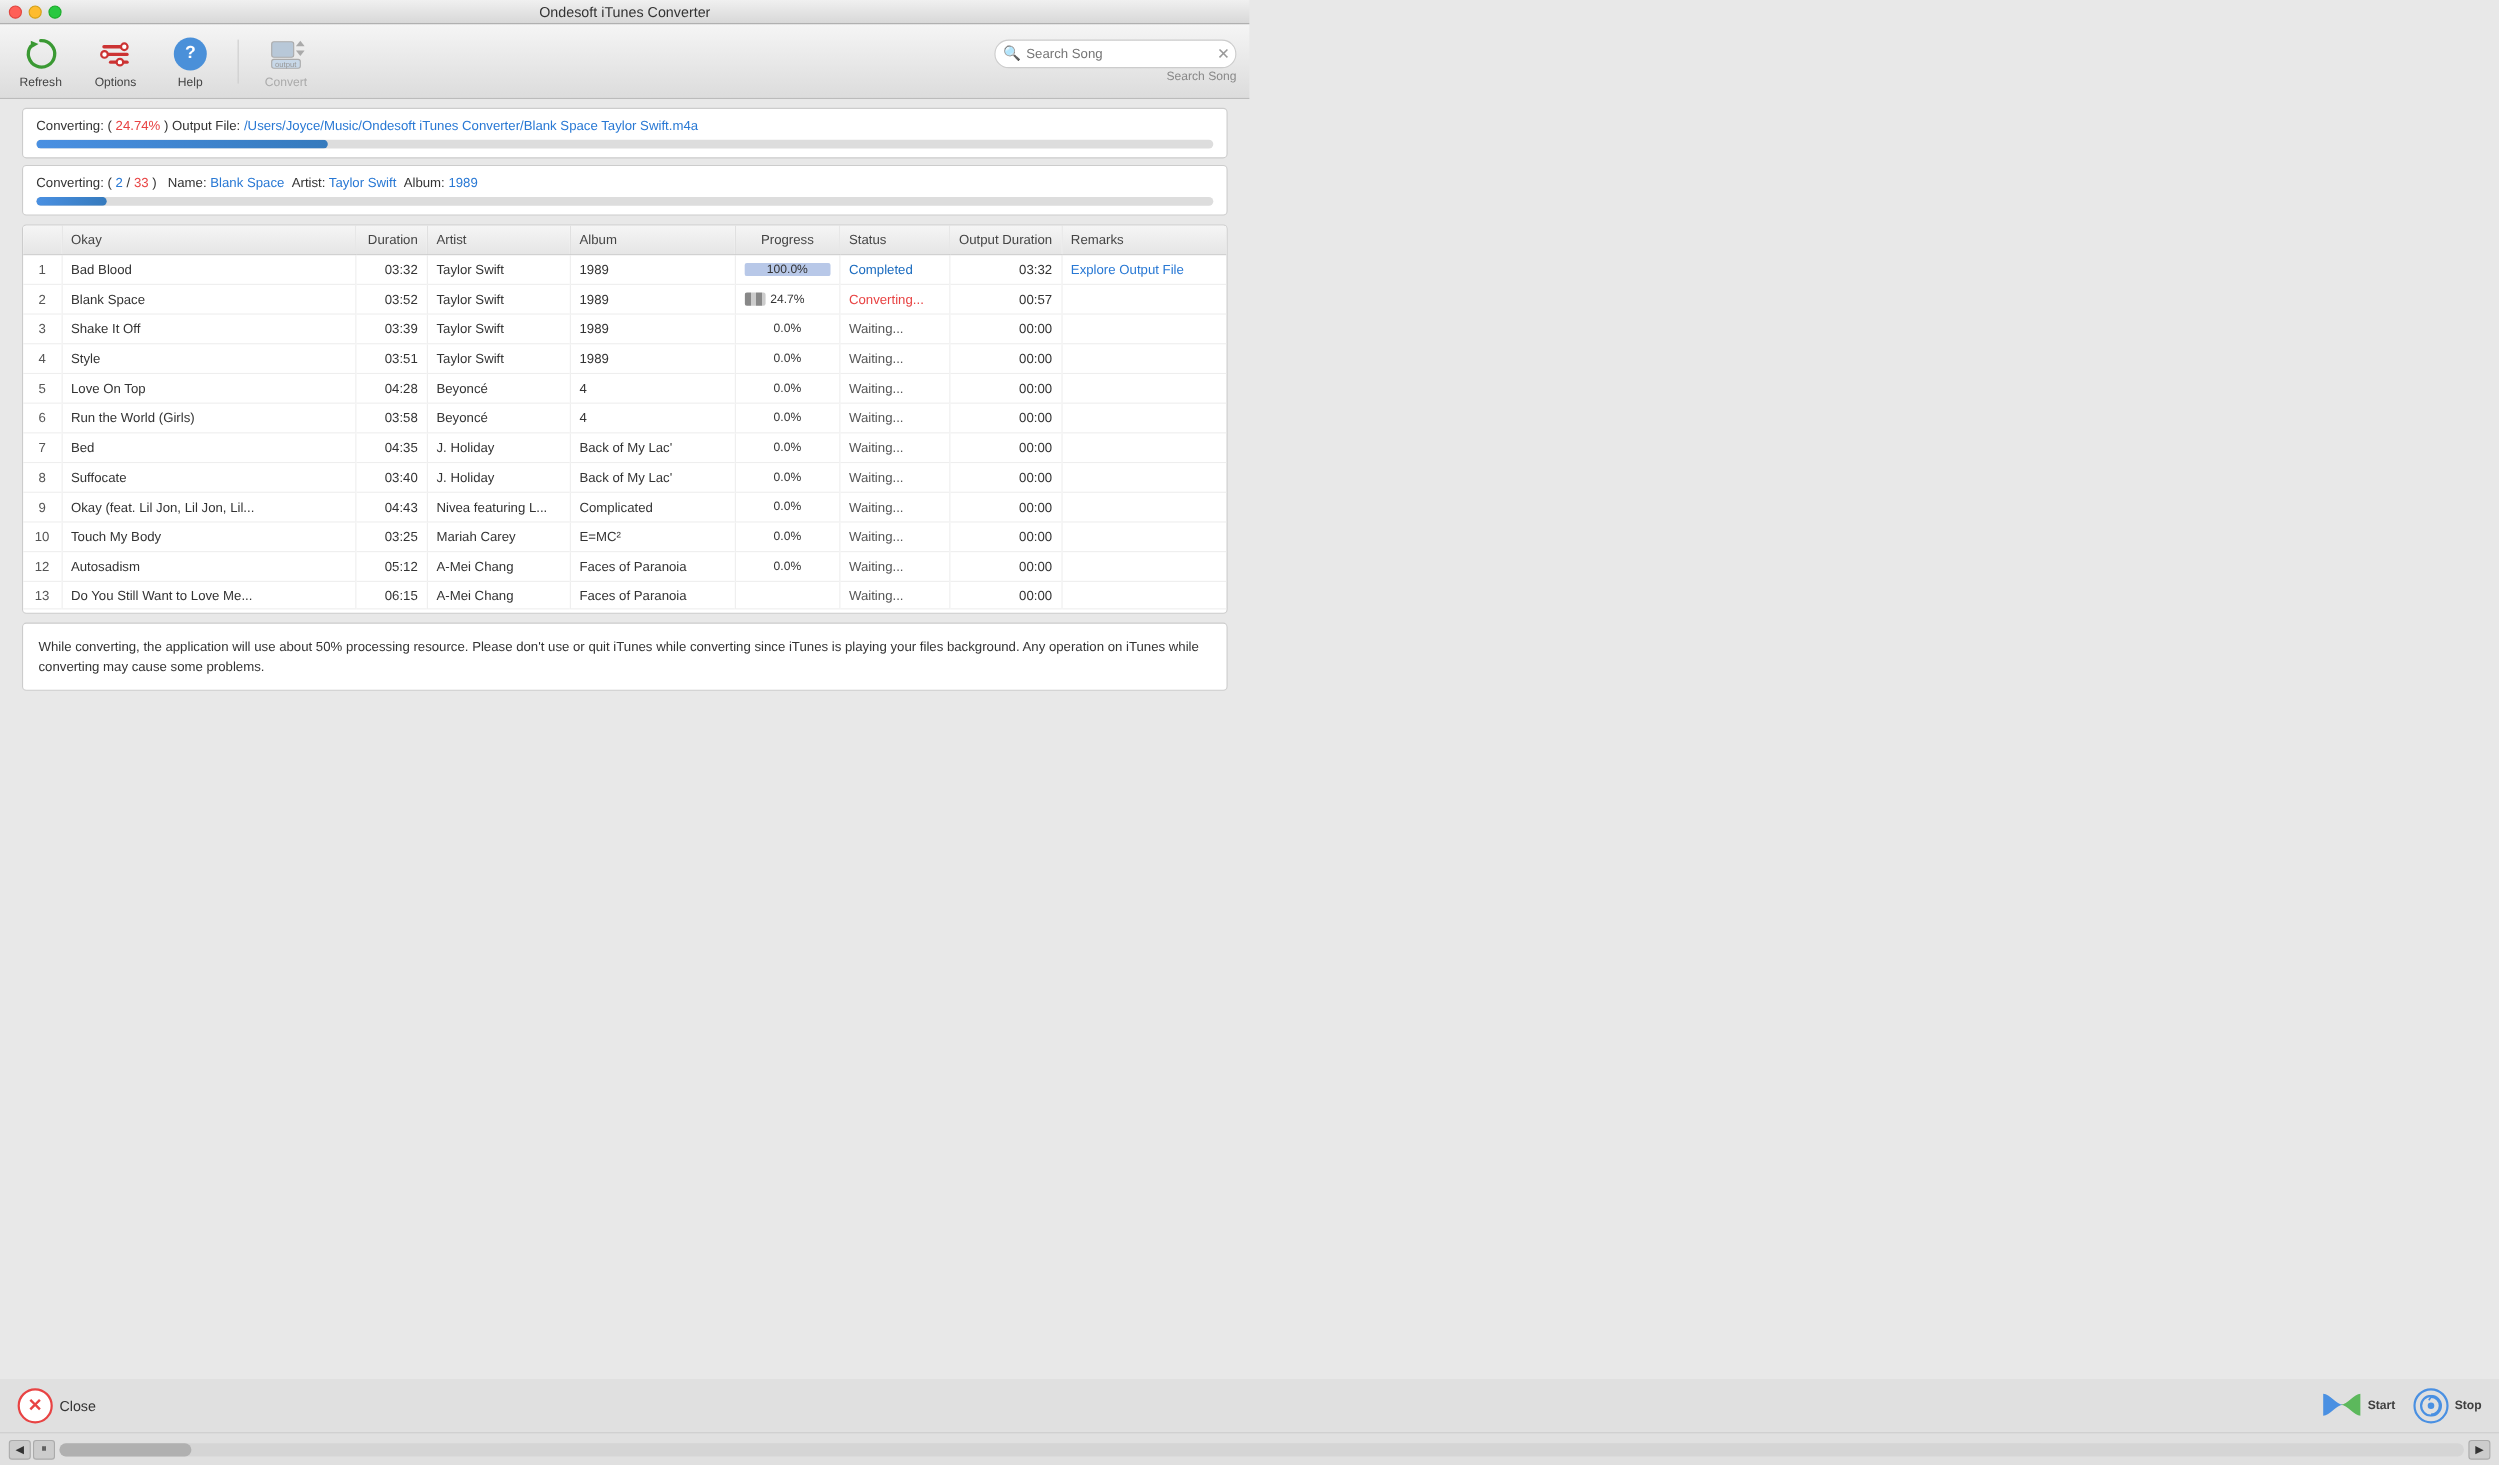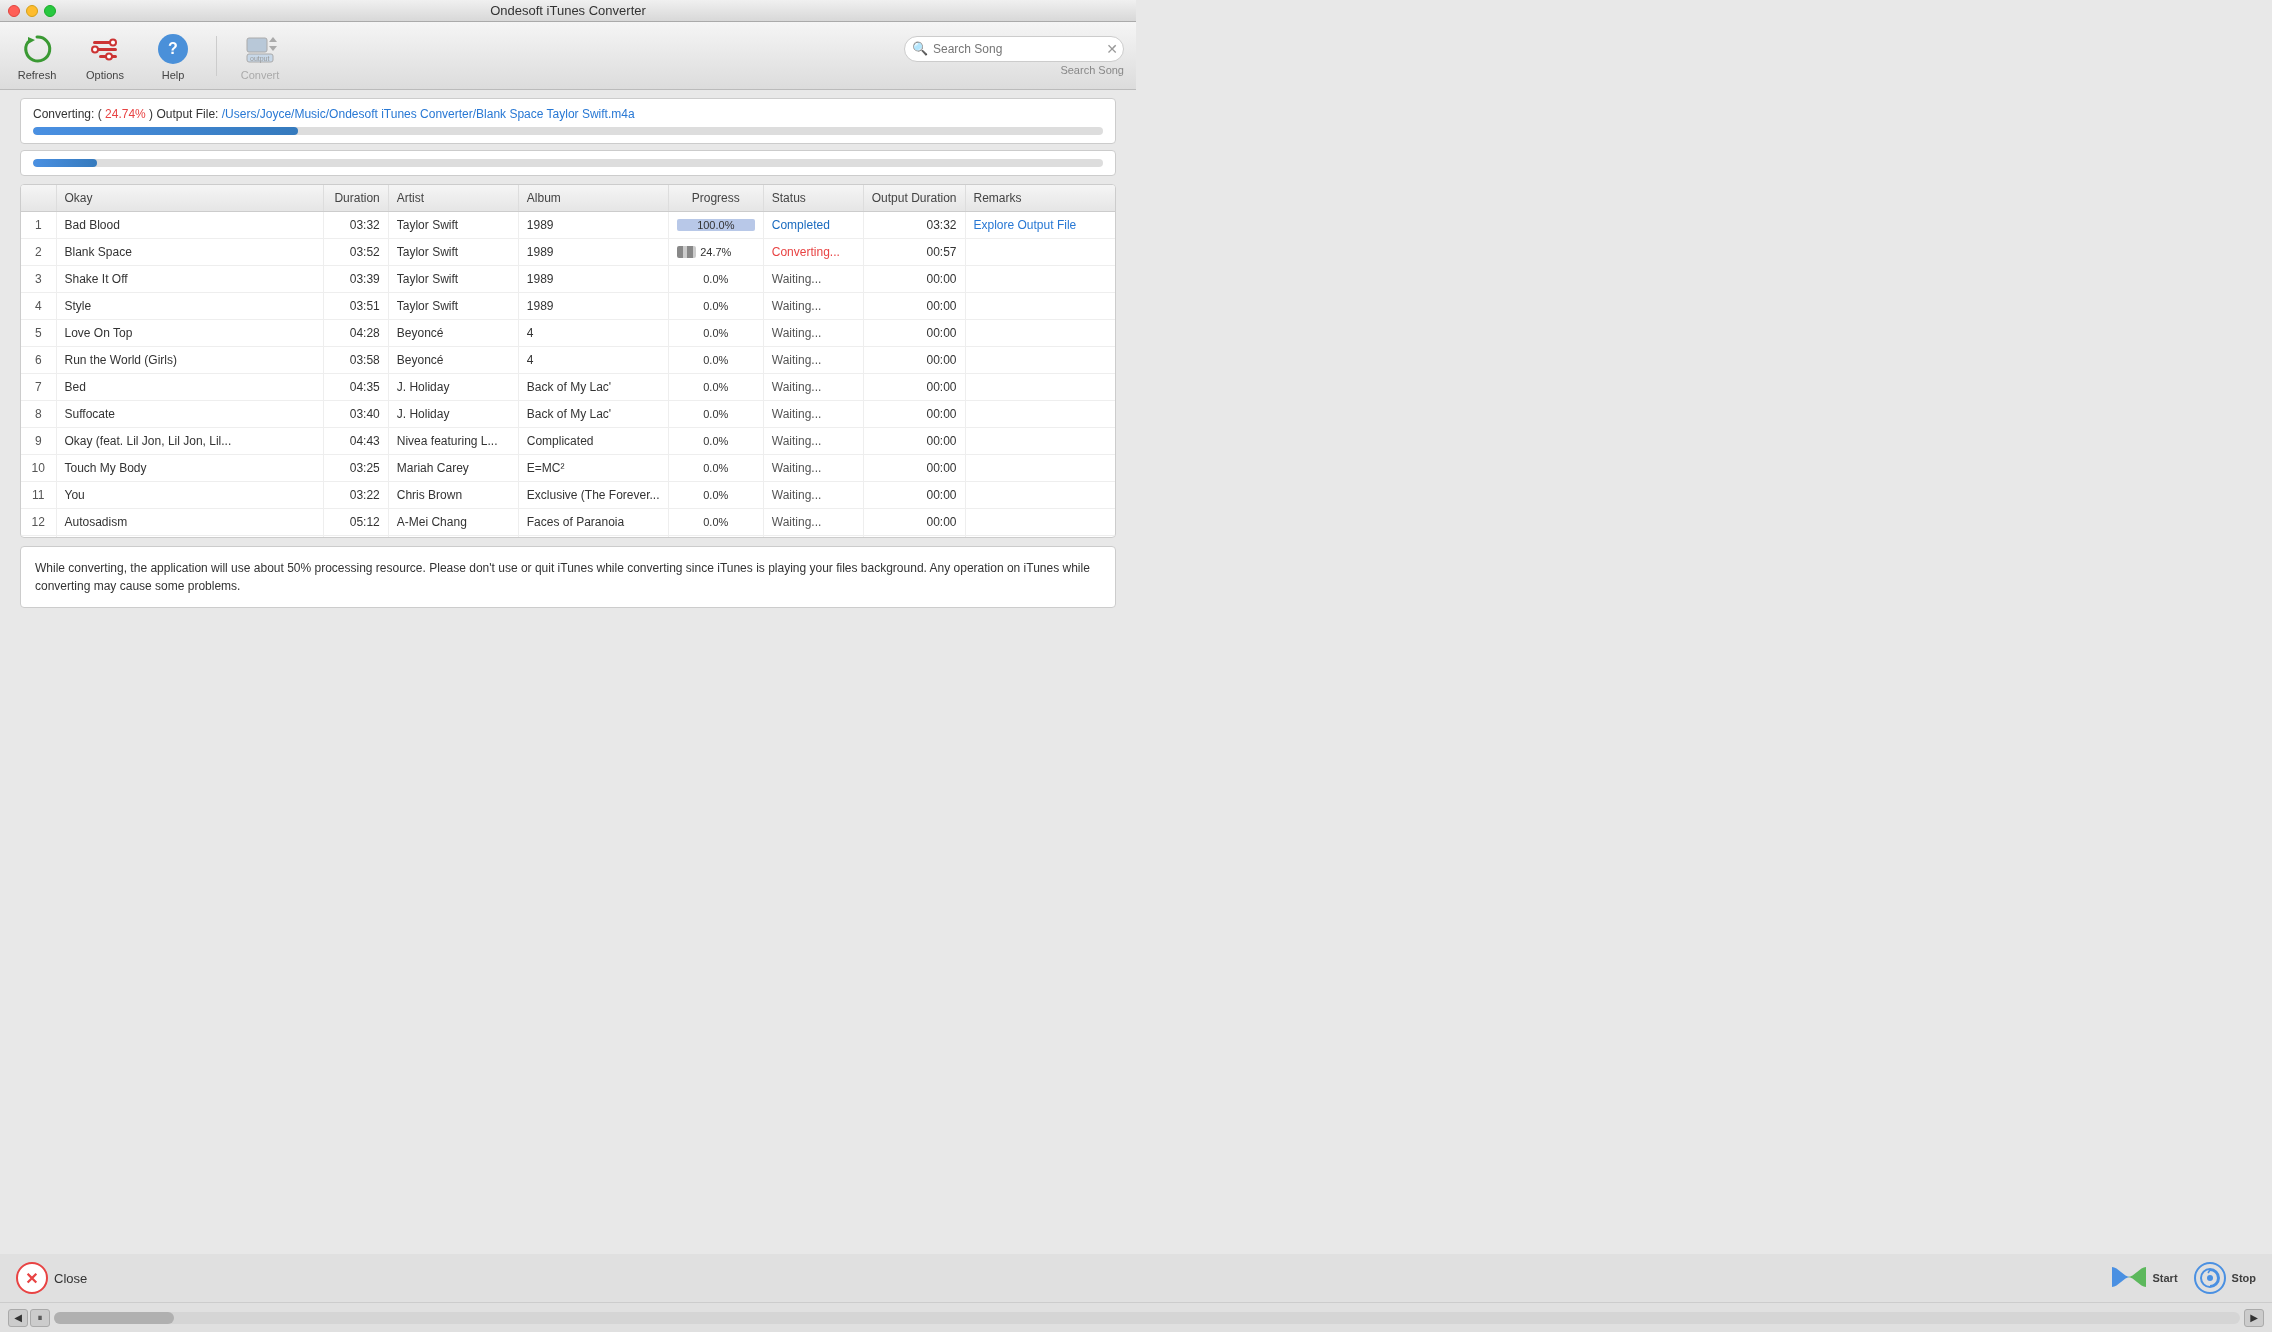--- a/index.html
+++ b/index.html
@@ -444,20 +444,23 @@
   <div class="progress-section">
     <div class="progress-text">
       <span>Converting: ( </span><span class="pct">24.74%</span><span> ) Output File: </span><span class="filepath">/Users/Joyce/Music/Ondesoft iTunes Converter/Blank Space Taylor Swift.m4a</span>
     </div>
     <div class="progress-bar-track">
       <div class="progress-bar-fill" style="width:24.74%"></div>
     </div>
   </div>
 
   <div class="converting-section">
+    <div class="converting-text">
+      <span>Converting: ( </span><span class="blue">2</span><span> / </span><span class="red">33</span><span> )&nbsp;&nbsp;&nbsp;Name: </span><span class="blue">Blank Space</span><span>&nbsp;&nbsp;Artist: </span><span class="blue">Taylor Swift</span><span>&nbsp;&nbsp;Album: </span><span class="blue">1989</span>
+    </div>
     <div class="progress-bar-track">
       <div class="progress-bar-fill" style="width:6%"></div>
     </div>
   </div>
 
   <div class="table-container">
     <div class="table-scroll">
       <table>
         <thead>
           <tr>
@@ -619,35 +622,20 @@
               <td class="td-progress">
                 <div class="progress-cell">
                   <span class="progress-cell-text">0.0%</span>
                 </div>
               </td>
               <td class="td-status status-waiting">Waiting...</td>
               <td class="td-output-duration">00:00</td>
               <td class="td-remarks"></td>
             </tr>
             <tr>
-              <td class="td-number">11</td>
-              <td>You</td>
-              <td class="td-duration">03:22</td>
-              <td>Chris Brown</td>
-              <td>Exclusive (The Forever...</td>
-              <td class="td-progress">
-                <div class="progress-cell">
-                  <span class="progress-cell-text">0.0%</span>
-                </div>
-              </td>
-              <td class="td-status status-waiting">Waiting...</td>
-              <td class="td-output-duration">00:00</td>
-              <td class="td-remarks"></td>
-            </tr>
-            <tr>
               <td class="td-number">12</td>
               <td>Autosadism</td>
               <td class="td-duration">05:12</td>
               <td>A-Mei Chang</td>
               <td>Faces of Paranoia</td>
               <td class="td-progress">
                 <div class="progress-cell">
                   <span class="progress-cell-text">0.0%</span>
                 </div>
               </td>

